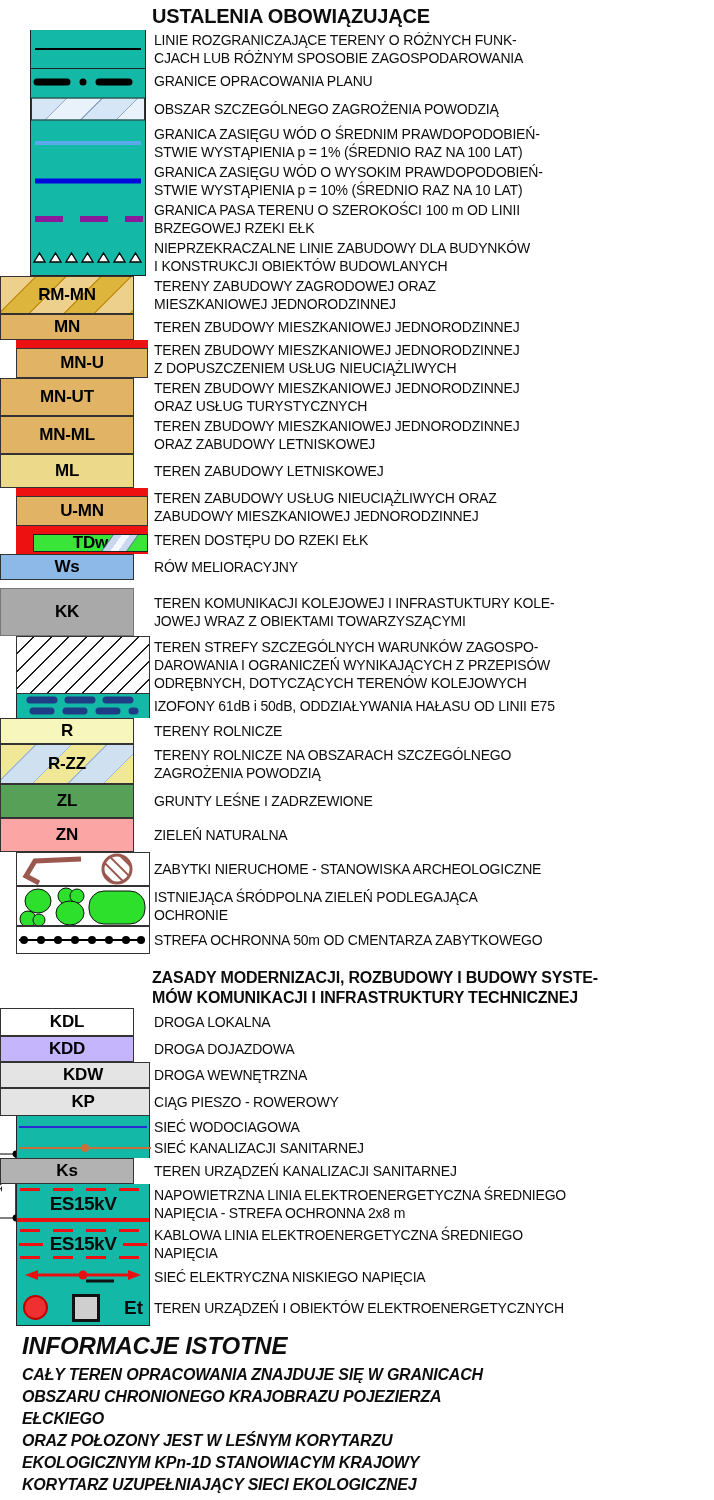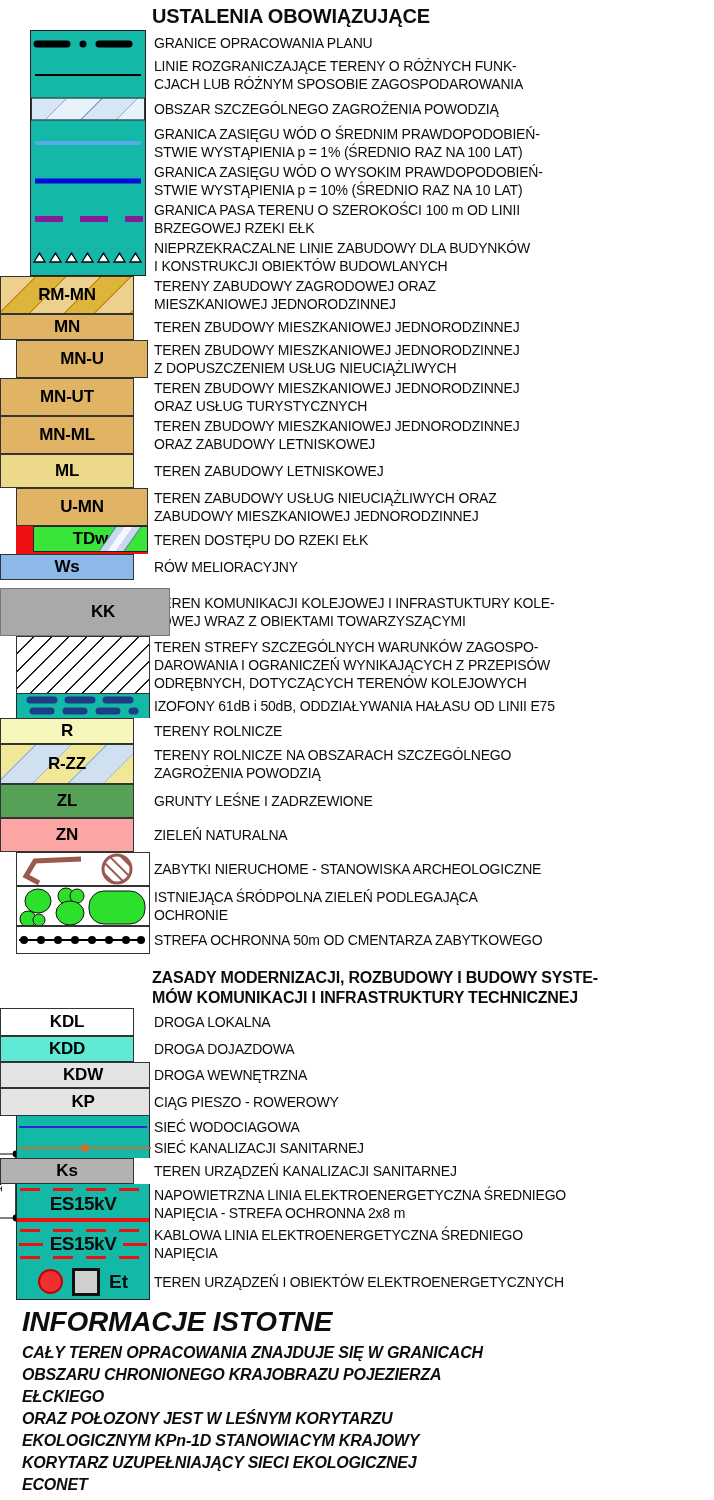--- a/index.html
+++ b/index.html
@@ -16,31 +16,31 @@
   .h28{min-height:28px}.h30{min-height:30px}.h32{min-height:32px}.h34{min-height:34px}
   .h36{min-height:36px}.h38{min-height:38px}.h40{min-height:40px}.h48{min-height:48px}.h58{min-height:58px}
   
   .sw{position:absolute;top:0;bottom:0;}
   .narrow{left:30px;width:114px;}
   .wide{left:16px;width:132px;}
   .frame{border-left:1px solid #222;border-right:1px solid #222;background:#14b8a6;}
   .frame-top{border-top:1px solid #222;}
   .frame-bottom{border-bottom:1px solid #222;}
   .bx{border:1px solid #333;}
-  .col{display:flex;flex-direction:row;}
+  .col{display:flex;flex-direction:column;}
   .fillbox{flex:1;position:relative;display:flex;align-items:center;justify-content:center;}
   .code{font-weight:bold;font-size:17px;letter-spacing:-0.2px;color:#000;}
   .codectr{position:absolute;inset:0;display:flex;align-items:center;justify-content:center;}
   .cline{position:absolute;left:0;right:0;top:50%;transform:translateY(-50%);}
   .csvg{position:absolute;left:0;top:50%;transform:translateY(-50%);}
   
   .c-tan{background:#e0b464;}
   .c-ml{background:#ecd98a;}
   .c-ws{background:#8cb9e8;}
-  .c-kk{background:#a9a9a9;border-color:#777;padding-left:36px;}
+  .c-kk{background:#a9a9a9;border-color:#777;}
   .c-r{background:#f7f7bd;}
   .c-zl{background:#57a057;}
   .c-zn{background:#fca5a5;}
   .c-kdw{background:#e4e4e4;padding-left:16px;}
   .c-ks{background:#b2b2b2;}
   .c-rmmn{background:repeating-linear-gradient(135deg,#ecd08b 0 24px,#c49016 24px 25px,#ddb43c 25px 45px,#c49016 45px 46px);}
   .c-rzz{background:repeating-linear-gradient(135deg,#f0e896 0 24px,#9fb9d6 24px 25px,#cfe0f0 25px 49px,#9fb9d6 49px 50px);}
   .c-floodarea{background:repeating-linear-gradient(135deg,#d7e6f6 0 24px,#8fa9c8 24px 25px,#e9f1fb 25px 49px,#8fa9c8 49px 50px);}
   .c-rail{background:repeating-linear-gradient(135deg,#fff 0 11px,#1a1a1a 11px 12.4px);}
   .redstripe{height:8px;background:#ee1111;}
@@ -54,56 +54,56 @@
   .blueline1{height:4px;background:#58aaea;}
   .blueline2{height:5px;background:#0008dd;}
   .wline{height:2px;background:#2a2ad0;}
   .sewline{height:2px;background:#c87137;position:relative;}
   .sewdot{position:absolute;left:50%;top:50%;width:8px;height:8px;margin:-4px 0 0 -4px;border-radius:50%;background:#c87137;}
   .red-dash{position:absolute;left:3px;right:3px;height:3px;background:repeating-linear-gradient(90deg,#ee1111 0 20px,transparent 20px 33px);}
   .red-solid{position:absolute;left:0;right:0;bottom:2px;height:4px;background:#ee1111;}
   .side-dash{position:absolute;top:50%;margin-top:-1px;height:3px;width:24px;background:#ee1111;}
   .eslabel{position:absolute;inset:0;display:flex;align-items:center;justify-content:center;
            font-weight:bold;font-size:19px;letter-spacing:-0.5px;}
-  .etwrap{position:absolute;inset:0;display:flex;align-items:center;justify-content:center;gap:9px;}
+  .etwrap{position:absolute;inset:0;display:flex;align-items:center;justify-content:center;gap:24px;}
   .etcircle{width:21px;height:21px;border-radius:50%;background:#f03030;border:2px solid #c00000;}
   .etsquare{width:22px;height:22px;background:#cfcfcf;border:3px solid #111;}
   .etlabel{font-weight:bold;font-size:19px;}
   .gap8{height:8px}
   .info{margin:6px 0 0 22px;font-style:italic;font-weight:bold;letter-spacing:-0.2px;}
-  .info-title{font-size:28px;margin-bottom:4px;}
+  .info-title{font-size:24px;margin-bottom:4px;}
   .info-line{font-size:16px;line-height:22px;}
   .ksmark{position:absolute;left:-8px;top:138px;width:30px;height:80px;}
   .group{position:relative;}
 </style>
 </head>
 <body>
 
 <div class="page">
 
   <div class="title">USTALENIA OBOWIĄZUJĄCE</div>
 
+  <div class="row h38">
+    <div class="sym">
+        <div class="sw narrow frame">
+      <div class="cline thinline" style="left:4px;right:4px;"></div>
+    </div>
+      </div>
+    <div class="txt">LINIE ROZGRANICZAJĄCE TERENY O RÓŻNYCH FUNK-
+CJACH LUB RÓŻNYM SPOSOBIE ZAGOSPODAROWANIA</div>
+  </div>
   <div class="row h26">
     <div class="sym">
         <div class="sw narrow frame frame-top">
       <svg class="cline" width="114" height="12">
         <line x1="6" y1="6" x2="108" y2="6" stroke="#000" stroke-width="7" stroke-linecap="round" stroke-dasharray="30 16 0 16"></line>
       </svg>
     </div>
       </div>
     <div class="txt">GRANICE OPRACOWANIA PLANU</div>
-  </div>
-  <div class="row h38">
-    <div class="sym">
-        <div class="sw narrow frame">
-      <div class="cline thinline" style="left:4px;right:4px;"></div>
-    </div>
-      </div>
-    <div class="txt">LINIE ROZGRANICZAJĄCE TERENY O RÓŻNYCH FUNK-
-CJACH LUB RÓŻNYM SPOSOBIE ZAGOSPODAROWANIA</div>
   </div>
   <div class="row h30">
     <div class="sym">
         <div class="sw narrow frame">
       <div class="cline bx c-floodarea" style="height:21px;"></div>
     </div>
       </div>
     <div class="txt">OBSZAR SZCZEGÓLNEGO ZAGROŻENIA POWODZIĄ</div>
   </div>
   <div class="row h36">
@@ -380,21 +380,21 @@
     <div class="row h28">
       <div class="sym">
           <div class="sw wide bx codectr" style="background:#fff;">
         <span class="code">KDL</span>
       </div>
         </div>
       <div class="txt">DROGA LOKALNA</div>
     </div>
     <div class="row h26">
       <div class="sym">
-          <div class="sw wide bx codectr" style="background:#5eead4;text-align:right;">
+          <div class="sw wide bx codectr" style="background:#c4b5fd;text-align:right;">
         <span class="code">KDD</span>
       </div>
         </div>
       <div class="txt">DROGA DOJAZDOWA</div>
     </div>
     <div class="row h26">
       <div class="sym">
           <div class="sw wide bx c-kdw codectr">
         <span class="code">KDW</span>
       </div>
@@ -451,20 +451,34 @@
           <div class="sw wide frame">
         <div class="red-dash" style="top:5px;"></div>
         <div class="side-dash" style="left:2px;"></div>
         <div class="side-dash" style="right:2px;"></div>
         <span class="eslabel">ES15kV</span>
         <div class="red-dash" style="bottom:5px;"></div>
       </div>
         </div>
       <div class="txt">KABLOWA LINIA ELEKTROENERGETYCZNA ŚREDNIEGO
  NAPIĘCIA</div>
+    </div>
+    <div class="row h26">
+      <div class="sym">
+          <div class="sw wide frame">
+        <svg class="csvg" style="left:6px;" width="120" height="20">
+          <line x1="8" y1="8" x2="112" y2="8" stroke="#e81111" stroke-width="3"></line>
+          <polygon points="2,8 15,3 15,13" fill="#e81111"></polygon>
+          <polygon points="118,8 105,3 105,13" fill="#e81111"></polygon>
+          <circle cx="60" cy="8" r="4.5" fill="#e81111"></circle>
+          <line x1="63" y1="14" x2="91" y2="14" stroke="#111" stroke-width="3"></line>
+        </svg>
+      </div>
+        </div>
+      <div class="txt">SIEĆ ELEKTRYCZNA NISKIEGO NAPIĘCIA</div>
     </div>
     <div class="row h36">
       <div class="sym">
           <div class="sw wide frame frame-bottom">
         <div class="etwrap">
           <div class="etcircle"></div>
           <div class="etsquare"></div>
           <span class="etlabel">Et</span>
         </div>
       </div>

